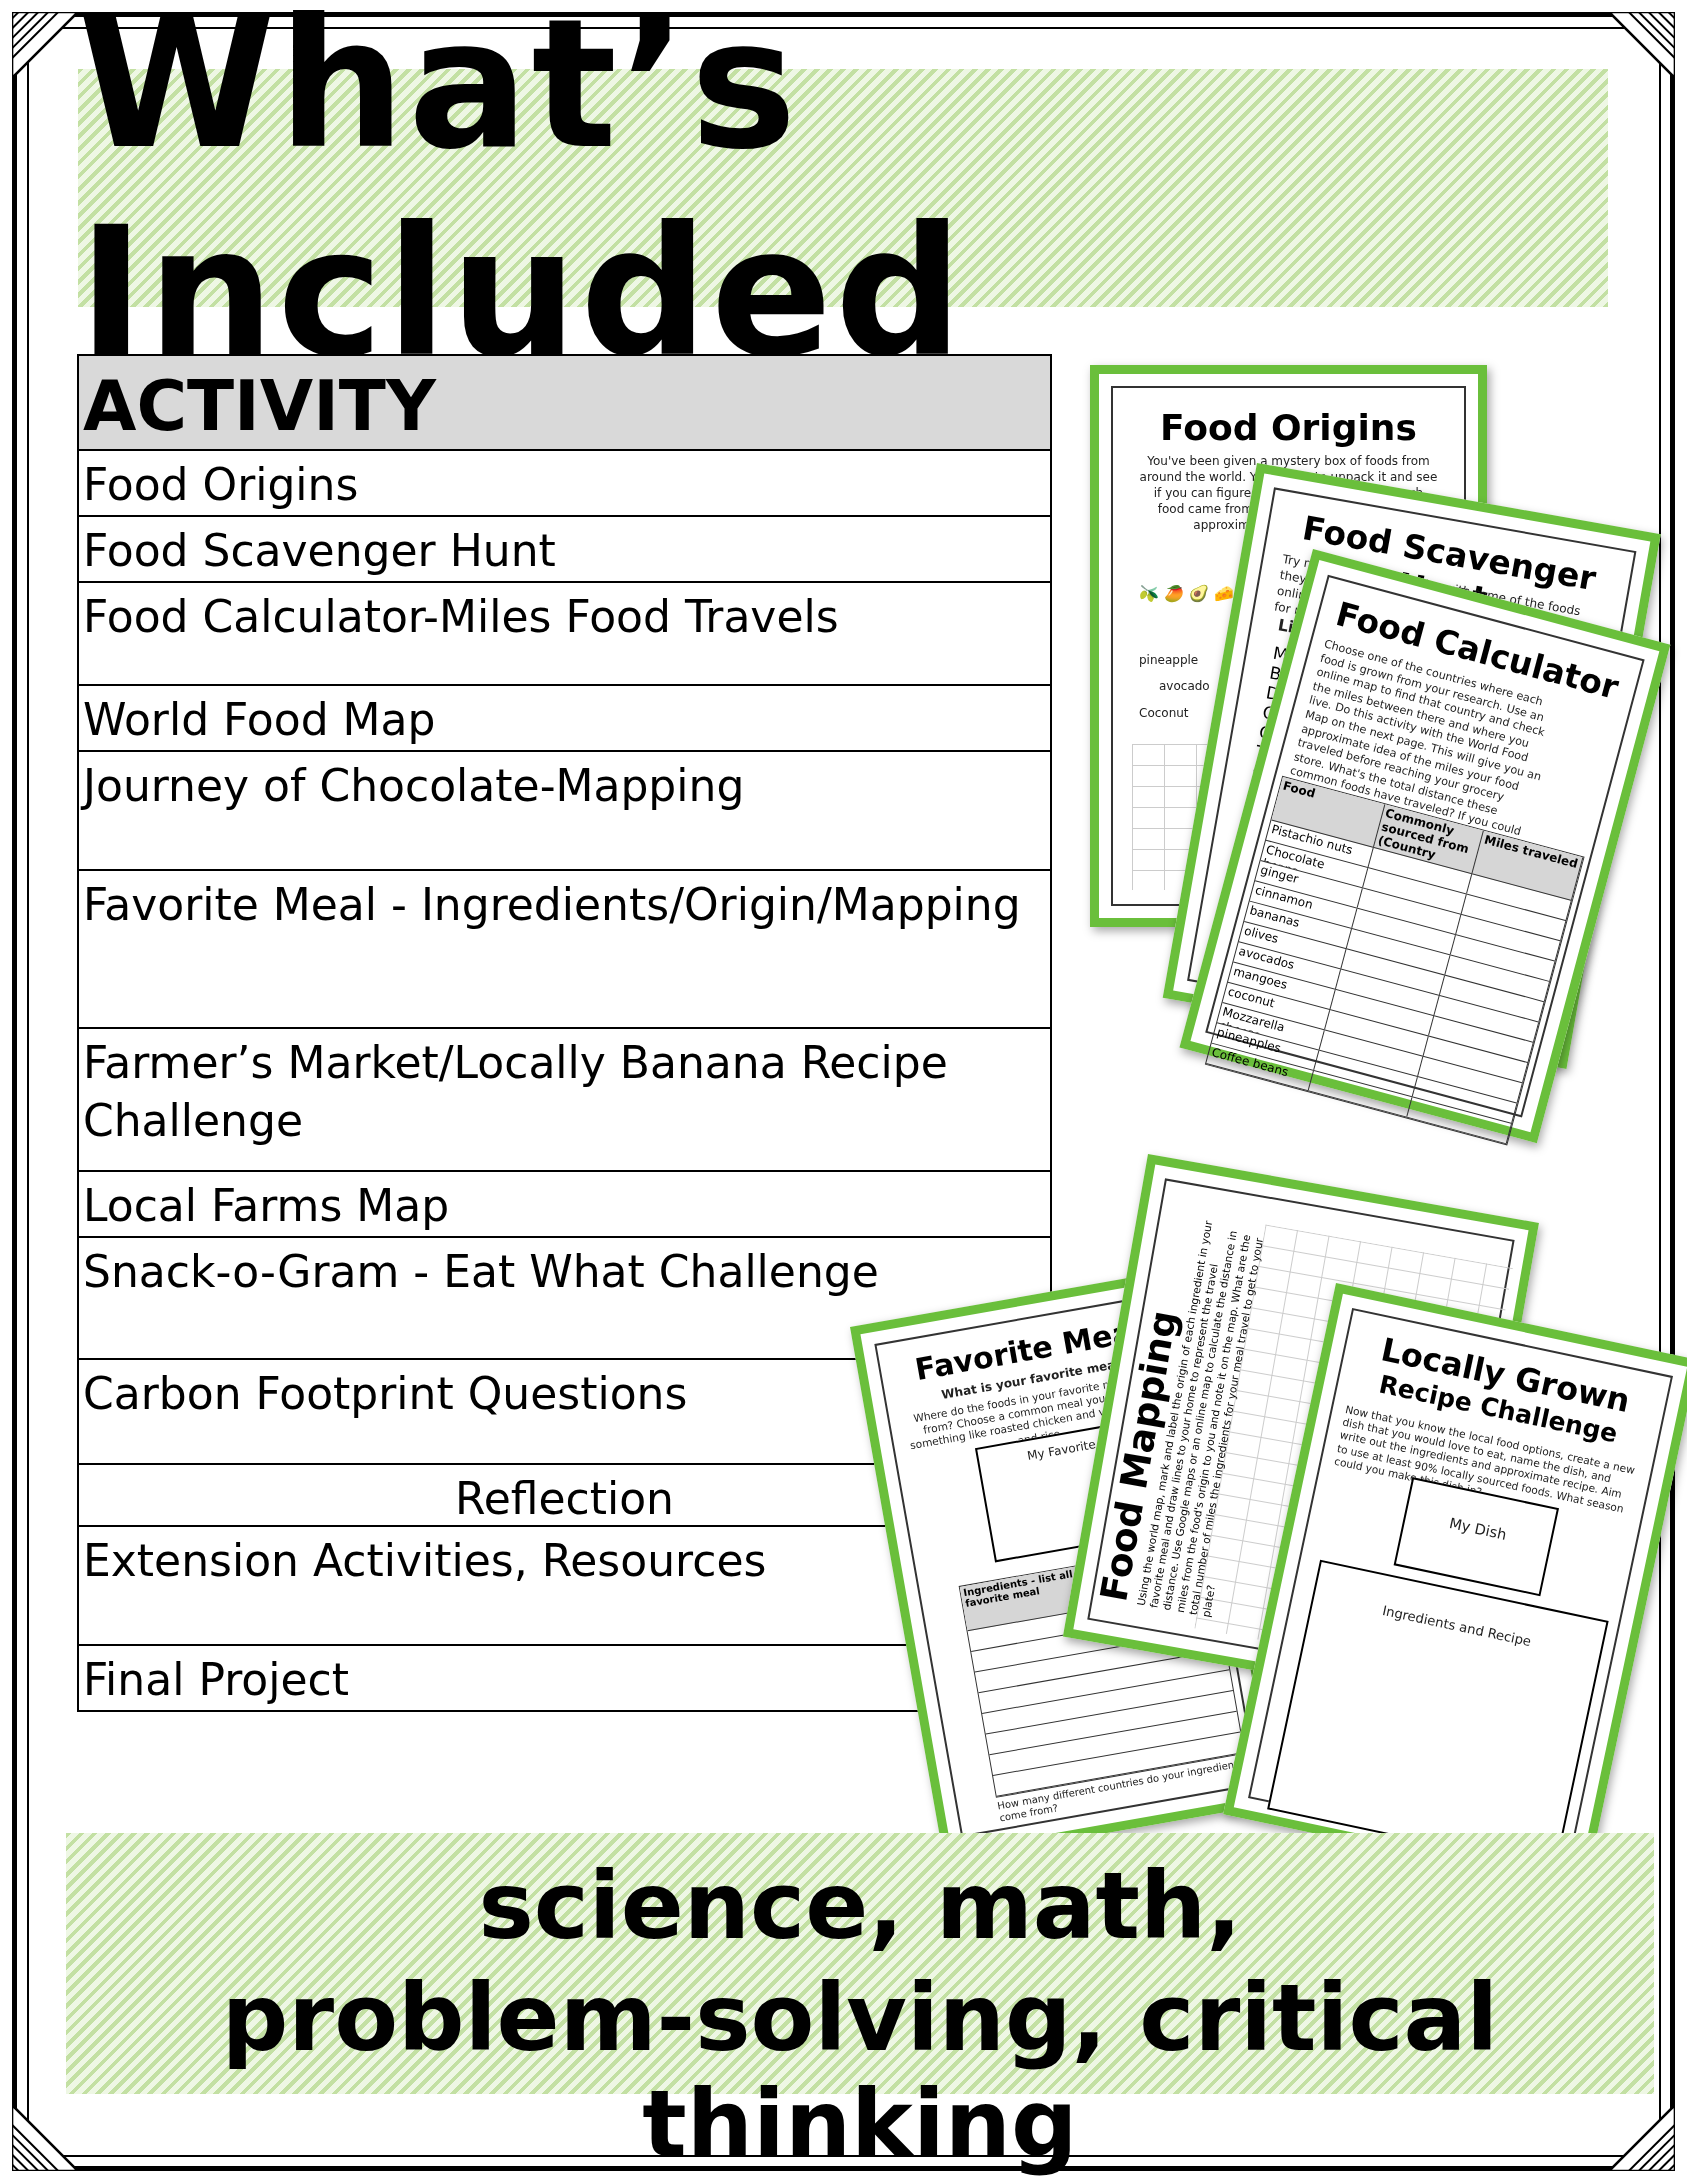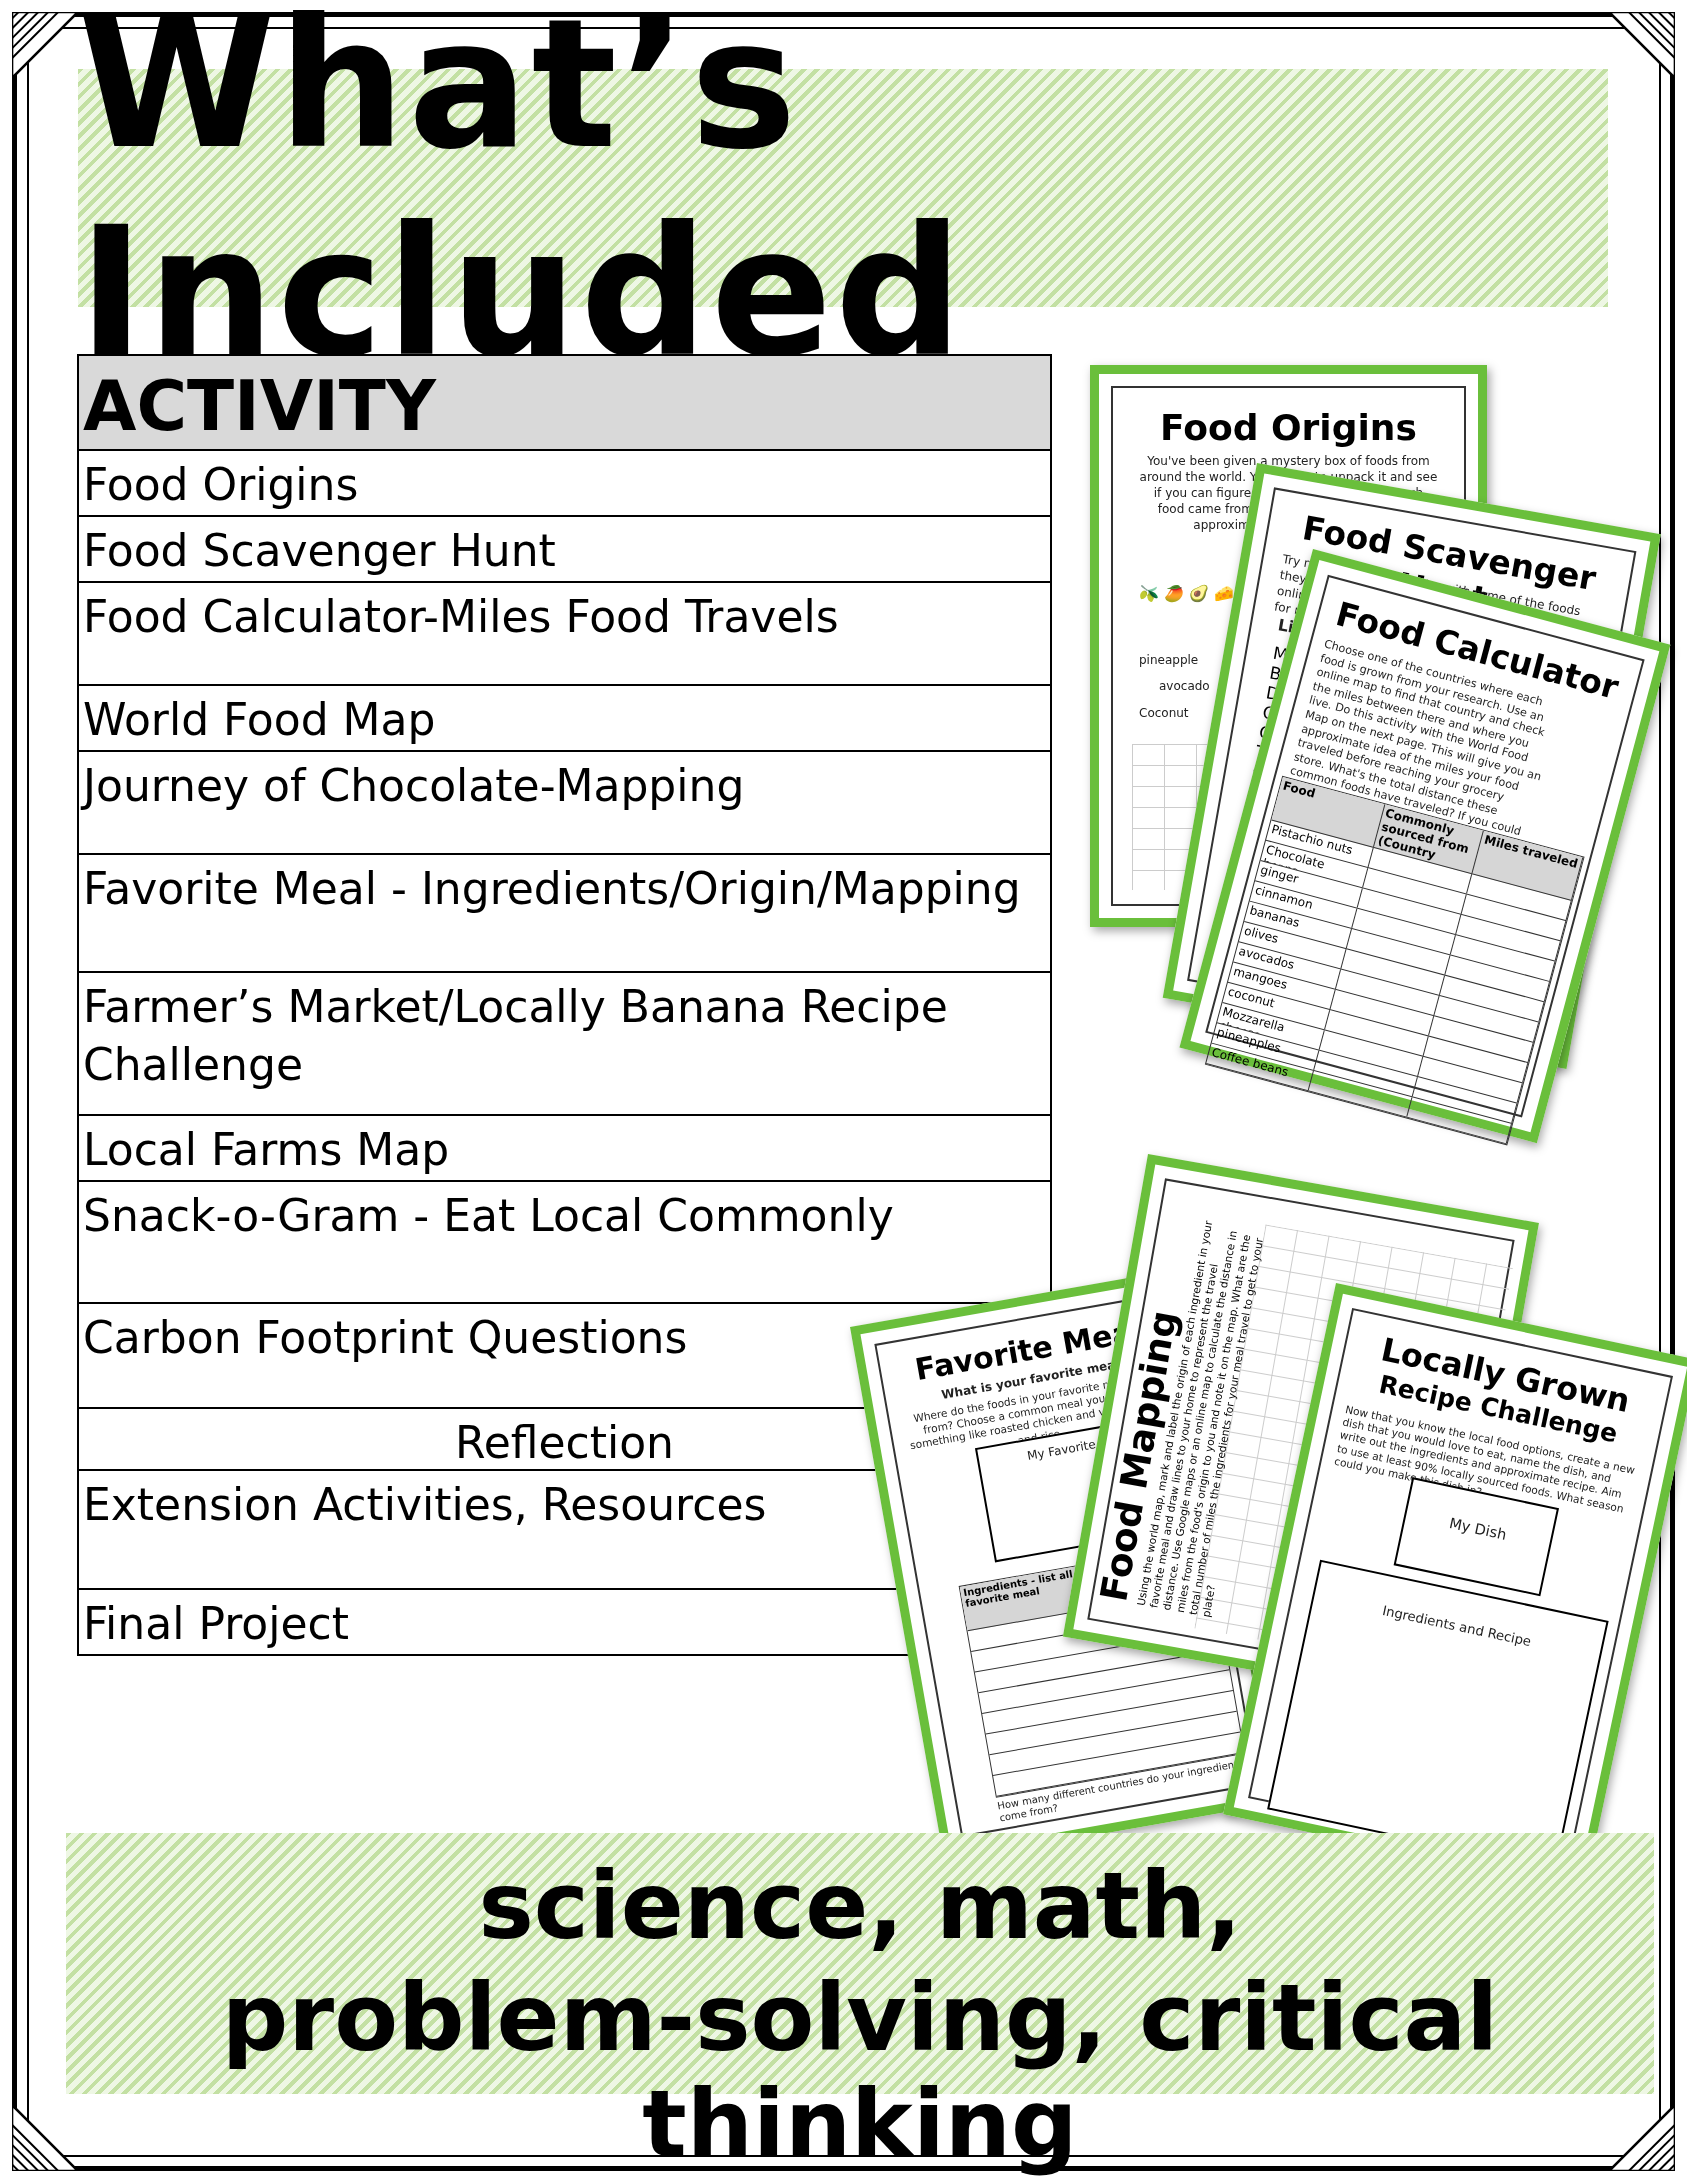--- a/index.html
+++ b/index.html
@@ -60,24 +60,24 @@
   <h1>What’s Included</h1>
 </div>
 
 <div class="table" id="activity-table">
   <div class="row header">ACTIVITY</div>
 <div class="row" style="height: 66px;">Food Origins</div>
     <div class="row" style="height: 66px;">Food Scavenger Hunt</div>
     <div class="row" style="height: 103px;">Food Calculator-Miles Food Travels</div>
     <div class="row" style="height: 66px;">World Food Map</div>
     <div class="row" style="height: 103px;">Journey of Chocolate-Mapping</div>
-    <div class="row" style="height: 118px;">Favorite Meal - Ingredients/Origin/Mapping</div>
+    <div class="row" style="height: 158px; margin-top: 16px;">Favorite Meal - Ingredients/Origin/Mapping</div>
     <div class="row" style="height: 143px;">Farmer’s Market/Locally Banana Recipe Challenge</div>
     <div class="row" style="height: 66px;">Local Farms Map</div>
-    <div class="row" style="height: 122px;">Snack-o-Gram - Eat Local Commonly</div>
+    <div class="row" style="height: 122px;">Snack-o-Gram - Eat What Challenge</div>
     <div class="row" style="height: 105px;">Carbon Footprint Questions</div>
     <div class="row" style="height: 62px; text-align: center;">Reflection</div>
     <div class="row" style="height: 119px;">Extension Activities, Resources</div>
     <div class="row" style="height: 66px;">Final Project</div>
   </div>
 
 <div class="sheet" style="left:1090px;top:365px;width:397px;height:562px;">
   <div class="inner"></div>
   <div class="st" style="top:33px;font-size:36px;">Food Origins</div>
   <div class="txt" style="left:40px;right:40px;top:79px;text-align:center;">You've been given a mystery box of foods from around the world. Your job is to unpack it and see if you can figure out where in the world each food came from! Match the foods with their approximate origin on the map.</div>

